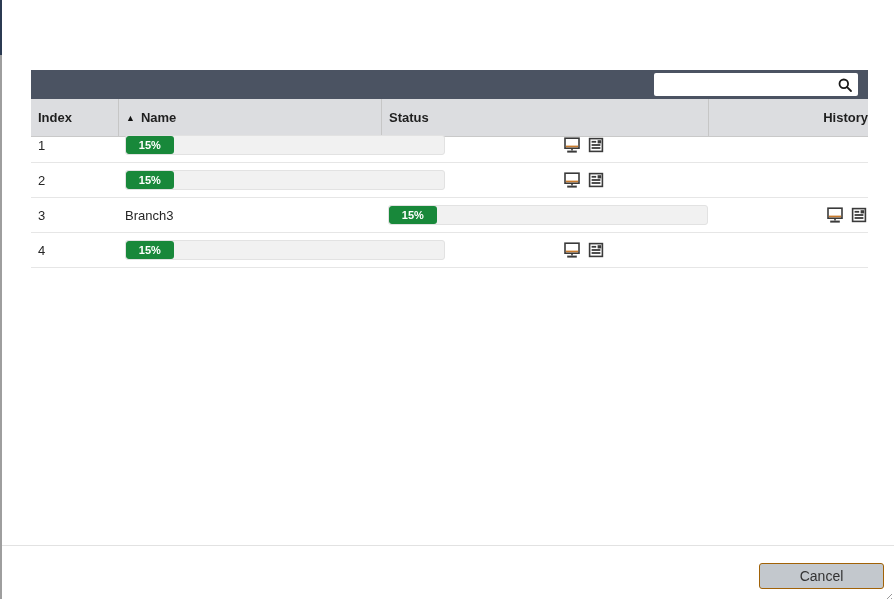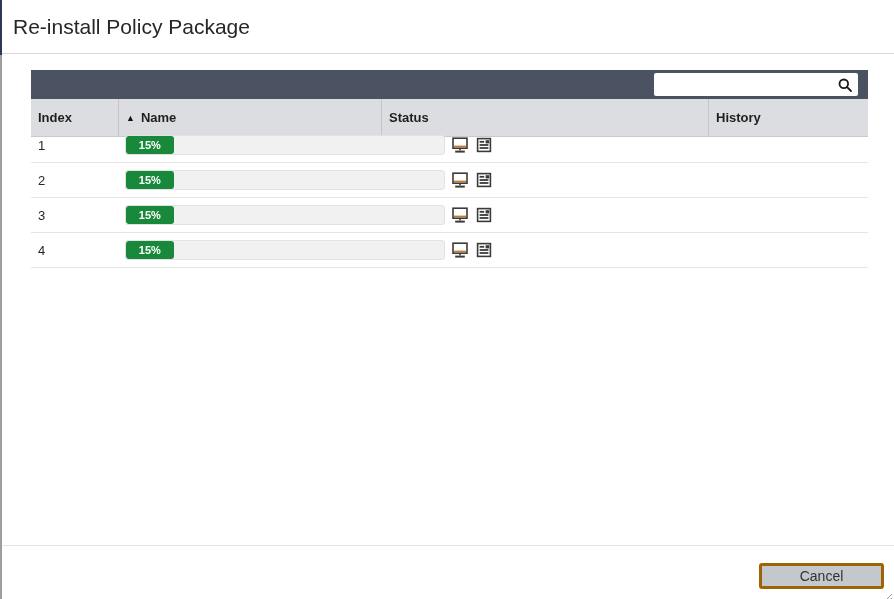--- a/index.html
+++ b/index.html
@@ -55,21 +55,21 @@
   .th{
     display:flex;align-items:center;
     padding-left:7px;box-sizing:border-box;
     border-left:1px solid #c6c6c6;
     cursor:pointer;
   }
   .th:first-child{border-left:none;}
   .col-index{width:87px;}
   .col-name{width:263px;}
   .col-status{width:327px;}
-  .col-history{width:160px;}
+  .col-history{width:160px;justify-content:flex-end;}
   .sort-arrow{font-size:9px;margin-right:6px;color:#111;}
   .tbody{
     position:absolute;left:31px;top:128px;width:837px;
   }
   .trow{
     height:35px;display:flex;align-items:center;
     border-bottom:1px solid #e6e6e6;box-sizing:border-box;
     font-size:13px;color:#262626;
   }
   .td{
@@ -95,41 +95,38 @@
     width:18px;height:17px;display:flex;align-items:center;justify-content:center;
     cursor:pointer;
   }
   .footer-line{
     position:absolute;left:2px;top:545px;width:892px;height:0;
     border-top:1px solid #e2e2e2;
   }
   .cancel-btn{
     position:absolute;left:759px;top:563px;width:125px;height:26px;
     background:var(--button-bg,#c3c8cd);
-    border:3px solid #a16207;border-radius:3px;
+    border:1px solid #a16207;border-radius:3px;
     font-family:"Liberation Sans", sans-serif;
     font-size:14px;color:#333333;
     display:flex;align-items:center;justify-content:center;
     cursor:pointer;box-sizing:border-box;
   }
   .resize-handle{
     position:absolute;right:1px;bottom:1px;width:10px;height:10px;
     cursor:nwse-resize;
   }
 </style>
 </head>
 <body>
 
 <div class="frame">
 
   <div class="left-strip"></div>
 
-  <div class="titlebar">
-    <span>Re-install Policy Package</span>
-  </div>
 
   <div class="toolbar">
     <div class="search-wrap">
       <input class="search-input" type="text" placeholder="" style="">
       <button class="search-btn">
         <span style="display:flex;">
           <svg width="16" height="16" viewBox="0 0 16 16">
             <circle cx="6.8" cy="6.8" r="4.3" fill="none" stroke="#1a1a1a" stroke-width="1.8"></circle>
             <line x1="10.1" y1="10.1" x2="14" y2="14" stroke="#1a1a1a" stroke-width="1.8" stroke-linecap="round"></line>
           </svg>
@@ -214,20 +211,21 @@
               <line x1="3.6" y1="8" x2="12.4" y2="8" stroke="#3a3a3a" stroke-width="1.8"></line>
               <line x1="3.6" y1="11" x2="12.4" y2="11" stroke="#3a3a3a" stroke-width="1.8"></line>
             </svg>
           </span>
         </button>
       </div>
     </div>
 
     <div class="trow">
       <div class="td col-index">3</div>
+      <div class="td col-name">Branch3</div>
       <div class="td col-status">
         <div class="progress-track">
           <div class="progress-fill" style="width: 15%;">15%</div>
         </div>
       </div>
       <div class="td col-history history-cell">
         <button class="icon-btn">
           <span style="display:flex;">
             <svg width="18" height="17" viewBox="0 0 18 17">
               <rect x="2" y="1.2" width="14" height="10" fill="none" stroke="#3a3a3a" stroke-width="1.6"></rect>

